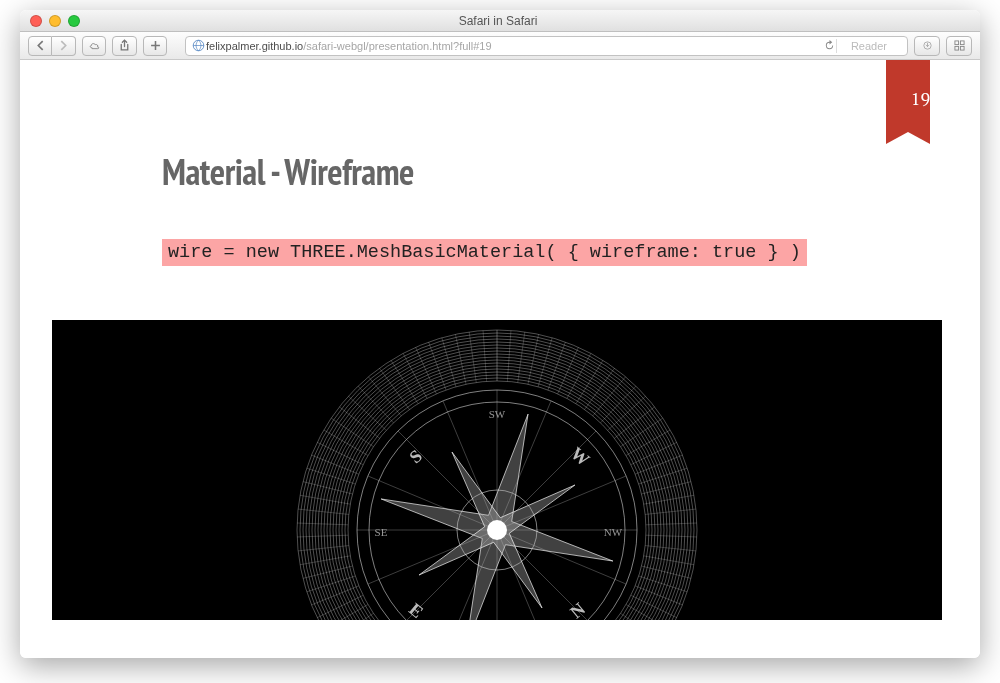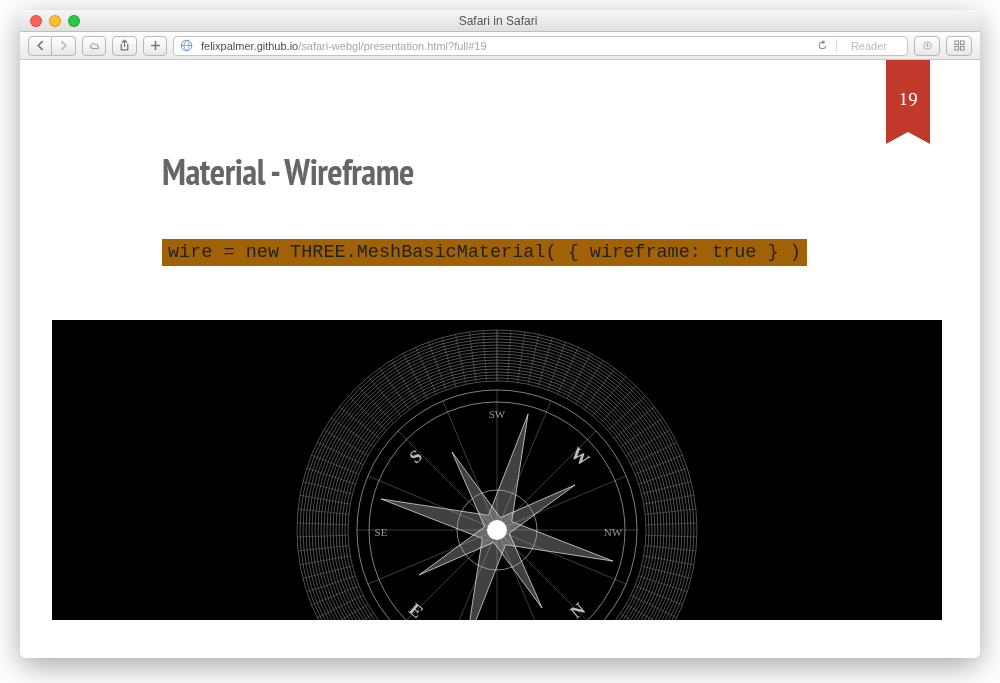--- a/index.html
+++ b/index.html
@@ -80,23 +80,24 @@
     .tb-icon { width:11px; height:11px; }
     .url-bar {
       flex: 1;
       height: 20px;
       border: 1px solid #c2c2c2;
       border-radius: 4px;
       background: #fff;
       display: flex;
       align-items: center;
       padding: 0 6px;
-      gap: 8px;
+      gap: 1px;
       font-size: 11px;
       color: #a6a6a6;
+      margin-left: 12px;
     }
     .url-bar .host { color: #4d4d4d; }
     .favicon { width: 13px; height: 13px; }
     .reader {
       font-size: 11px;
       color: #bbb;
       padding: 0 14px;
       border-left: 1px solid #ddd;
       height: 14px;
       display: flex;
@@ -112,21 +113,21 @@
     .ribbon {
       position: absolute;
       top: 0;
       right: 50px;
       width: 44px;
       height: 72px;
       background: #c0392b;
       color: #fff;
       display: flex;
       align-items: flex-start;
-      justify-content: center;
+      justify-content: flex-end;
       padding-top: 26px;
       font-family: "PT Serif", Georgia, serif;
       font-size: 18px;
     }
     .ribbon::after {
       content: "";
       position: absolute;
       bottom: -12px;
       left: 0;
       border-left: 22px solid #c0392b;
@@ -140,21 +141,21 @@
       font-family: "PT Sans Narrow", "Helvetica Neue", Arial, sans-serif;
       font-weight: 700;
       letter-spacing: -0.5px;
       font-size: 36px;
       color: #666;
       margin-bottom: 44px;
       font-stretch: condensed;
     }
     .code {
       display: inline-block;
-      background: #a16207;
+      background: #fca5a5;
       font-family: "Andale Mono", Menlo, "Courier New", monospace;
       font-size: 18.5px;
       color: #222;
       padding: 3px 6px;
       white-space: pre;
     }
     .render {
       margin-top: 54px;
       margin-left: -110px;
       width: 890px;

